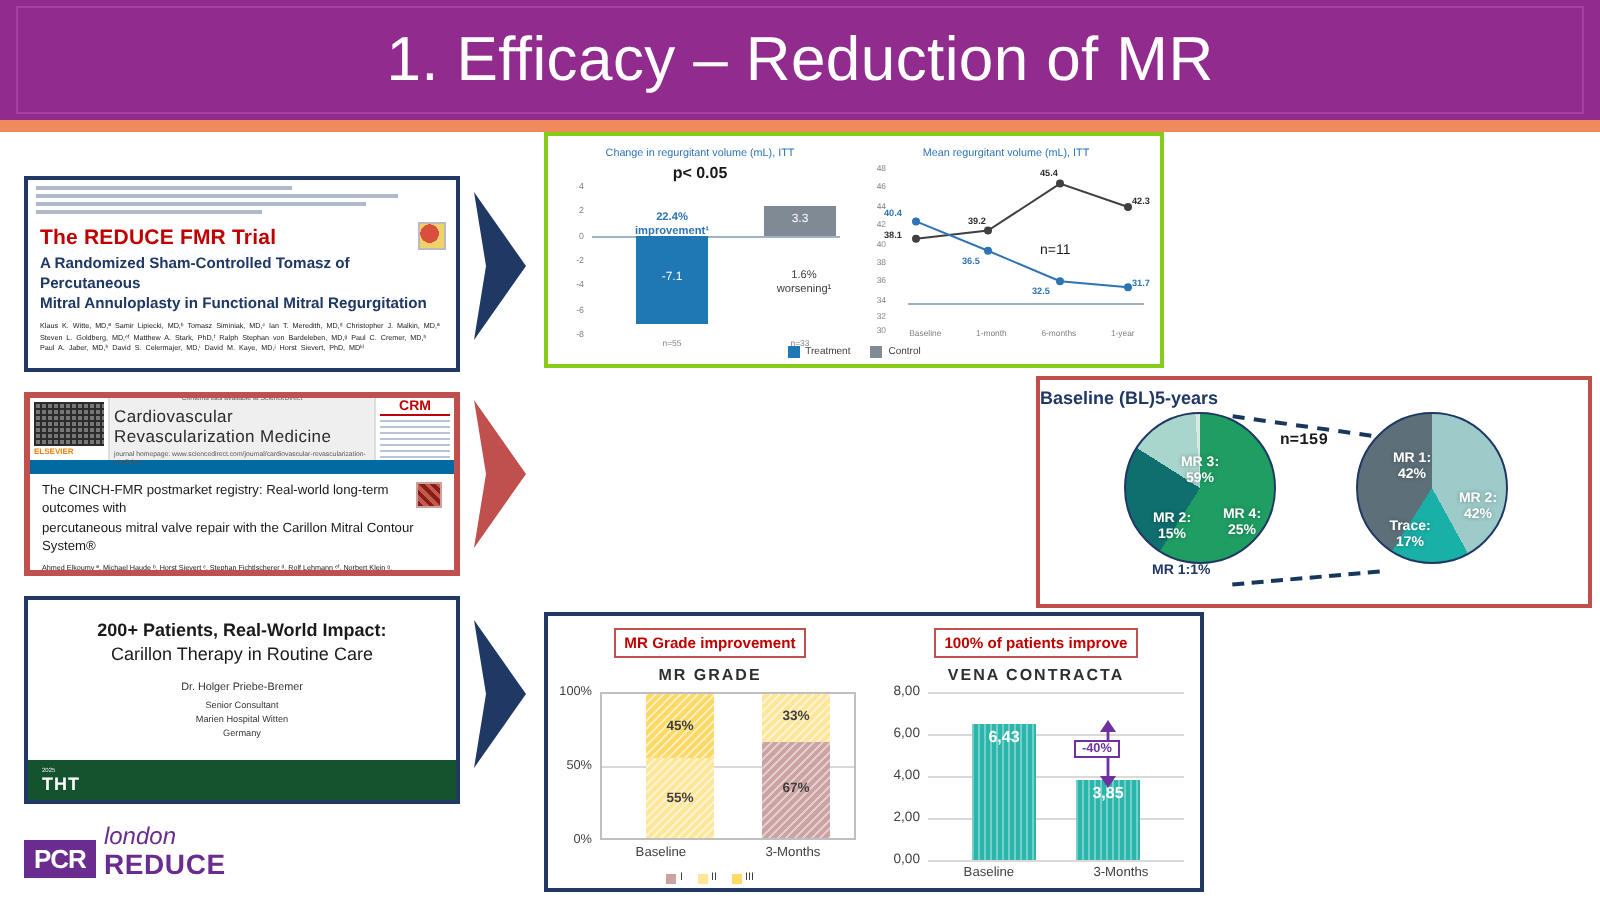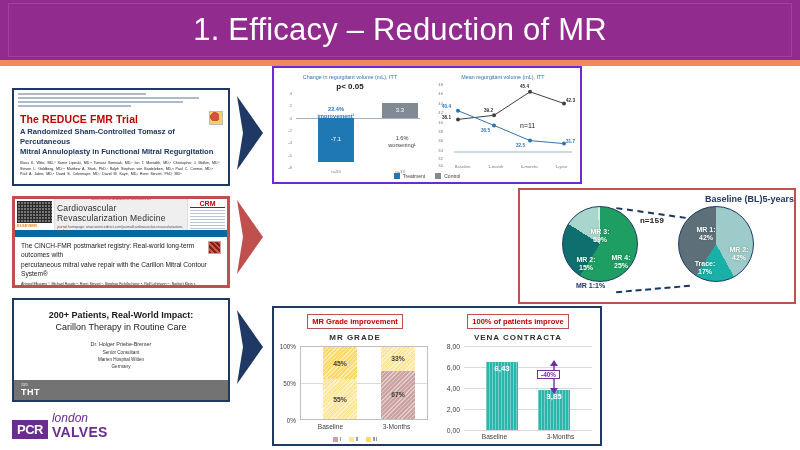--- a/index.html
+++ b/index.html
@@ -126,30 +126,30 @@
     flex: 1; display: flex; flex-direction: column; align-items: center;
     justify-content: center; padding: 4px 8px; text-align: center;
   }
   .pub3-t1 {
     font-size: 9px; font-weight: 700; color: #1a1a1a; line-height: 1.35;
   }
   .pub3-t2 { font-size: 9px; color: #1a1a1a; line-height: 1.35; }
   .pub3-name { margin-top: 8px; font-size: 5.4px; color: #333; }
   .pub3-role { margin-top: 3px; font-size: 4.6px; color: #333; line-height: 1.5; }
   .pub3-footer {
-    height: 20px; background: #737373; color: #fff;
+    height: 20px; background: #14532d; color: #fff;
     display: flex; align-items: center; padding-left: 7px;
   }
   .pub3-tht-sup { font-size: 3px; line-height: 1; opacity: .9; }
   .pub3-tht { font-size: 9px; font-weight: 700; letter-spacing: .5px; }
 
   
   .panel { position: absolute; background: #fff; }
   .panel-top   { left: 272px; top: 66px;  width: 310px; height: 118px;
-                 border: 2px solid #6d28d9; }
+                 border: 2px solid #84cc16; }
   .panel-pies  { left: 518px; top: 188px; width: 278px; height: 116px;
                  border: 2px solid #c0504d; }
   .panel-bottom{ left: 272px; top: 306px; width: 330px; height: 140px;
                  border: 2px solid #1f3864; }
 
   .chart-title {
     color: #2e74b5; font-size: 5.4px; text-align: center; margin-top: 4px;
   }
 
   
@@ -210,21 +210,21 @@
 
   .legend-row {
     position: absolute; left: 0; right: 0; bottom: 3px;
     display: flex; justify-content: center; gap: 10px; align-items: center;
   }
   .legend-item { display: flex; align-items: center; gap: 3px; }
   .legend-sw { width: 6px; height: 6px; }
   .legend-txt { font-size: 5px; color: #3f3f3f; }
 
   
-  .pie-heads { display: flex; justify-content: flex-end; padding-top: 4px; }
+  .pie-heads { display: flex; justify-content: flex-start; padding-top: 4px; }
   .pie-head { font-size: 9px; font-weight: 700; color: #1f3864; }
   .pies-row { position: relative; height: 86px; }
   .pie {
     position: absolute; width: 76px; height: 76px; border-radius: 50%;
     border: 1.5px solid #1f3864;
   }
   .pie-bl { left: 42px; top: 2px; }
   .pie-5y { left: 158px; top: 2px; }
   .pie-lbl {
     position: absolute; color: #fff; font-size: 7px; font-weight: 700;
@@ -662,15 +662,15 @@
         <span>3-Months</span>
       </div>
     </div>
   </div>
 </div>
 
 <div class="logo">
   <span class="logo-pcr">PCR</span>
   <span class="logo-txt">
     <span class="logo-london">london</span>
-    <span class="logo-valves">VALVES</span>
+    <span class="logo-valves">REDUCE</span>
   </span>
 </div>
 
 </body></html>

